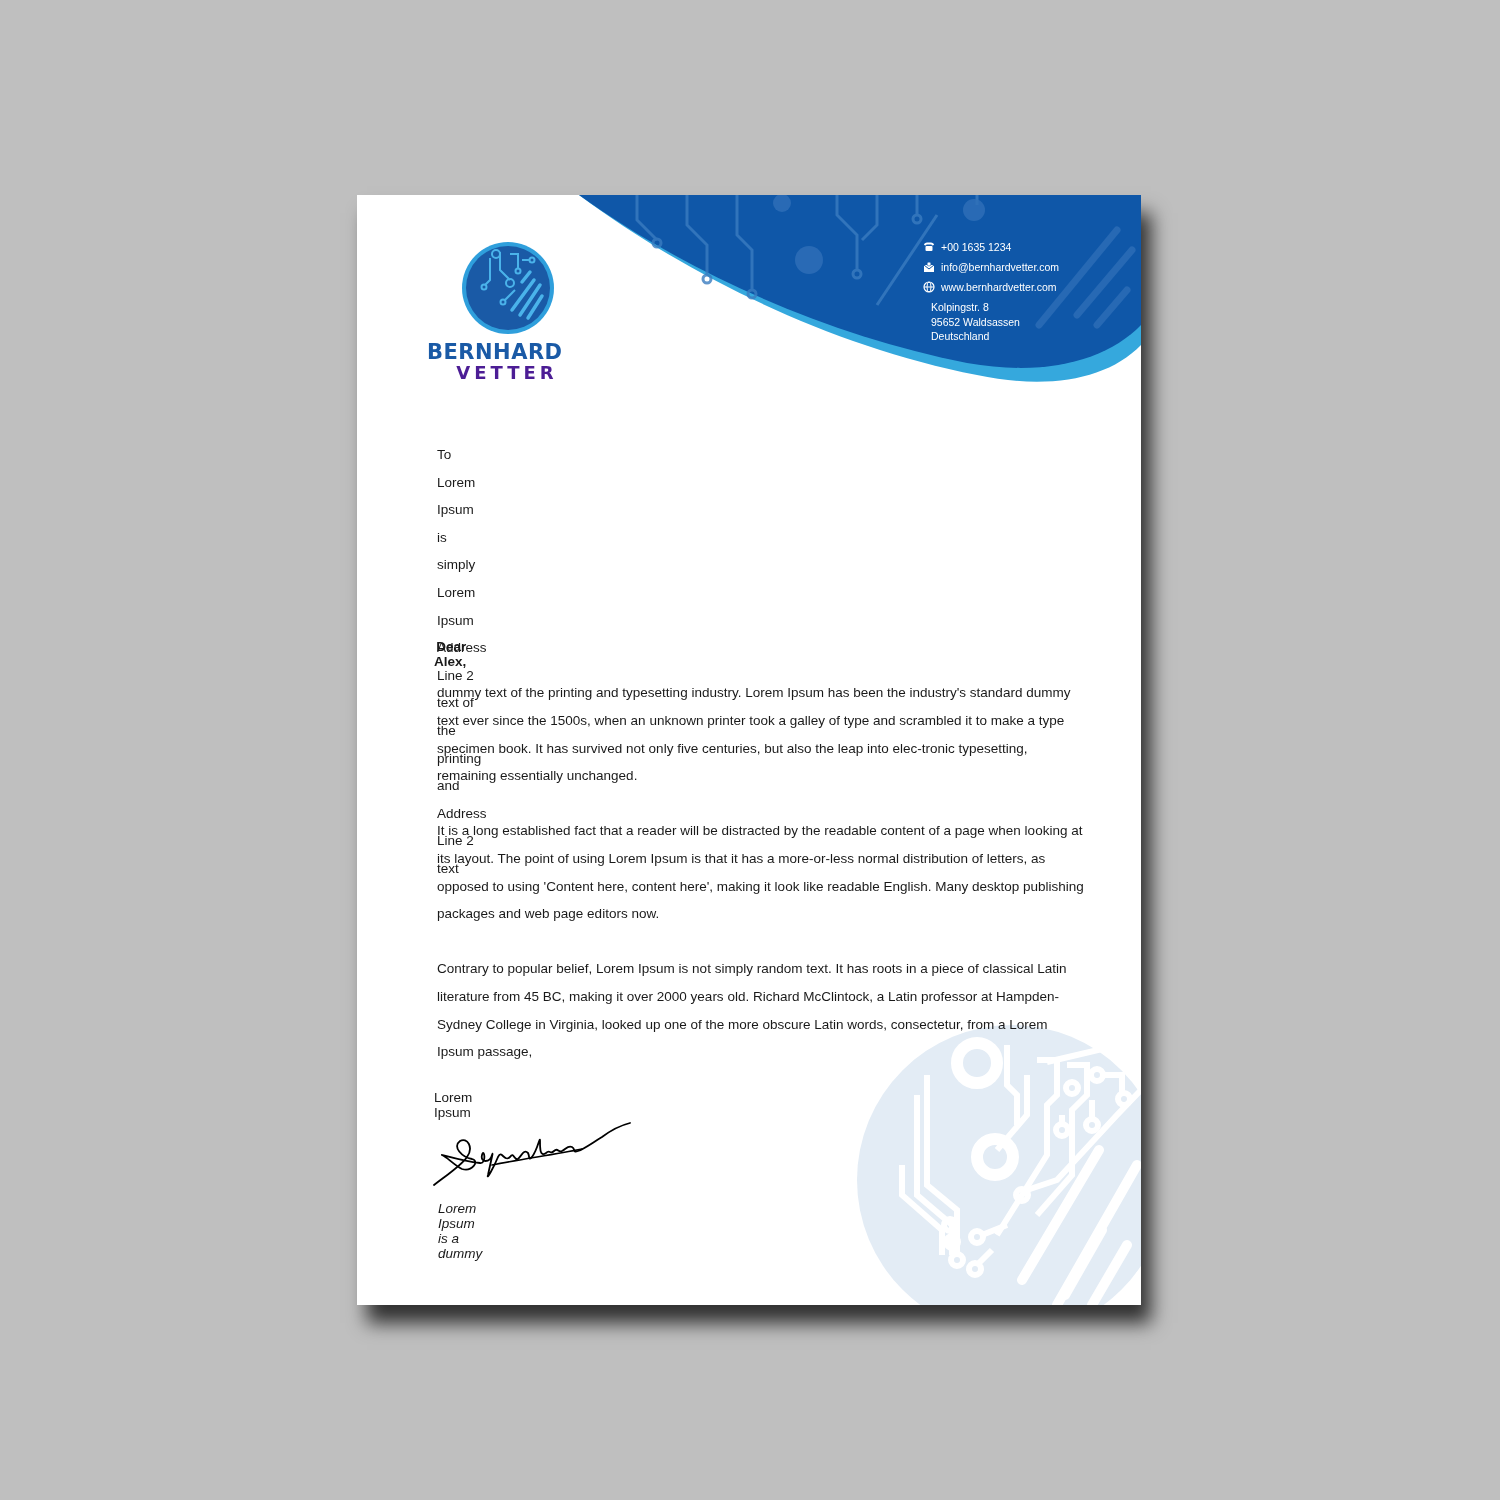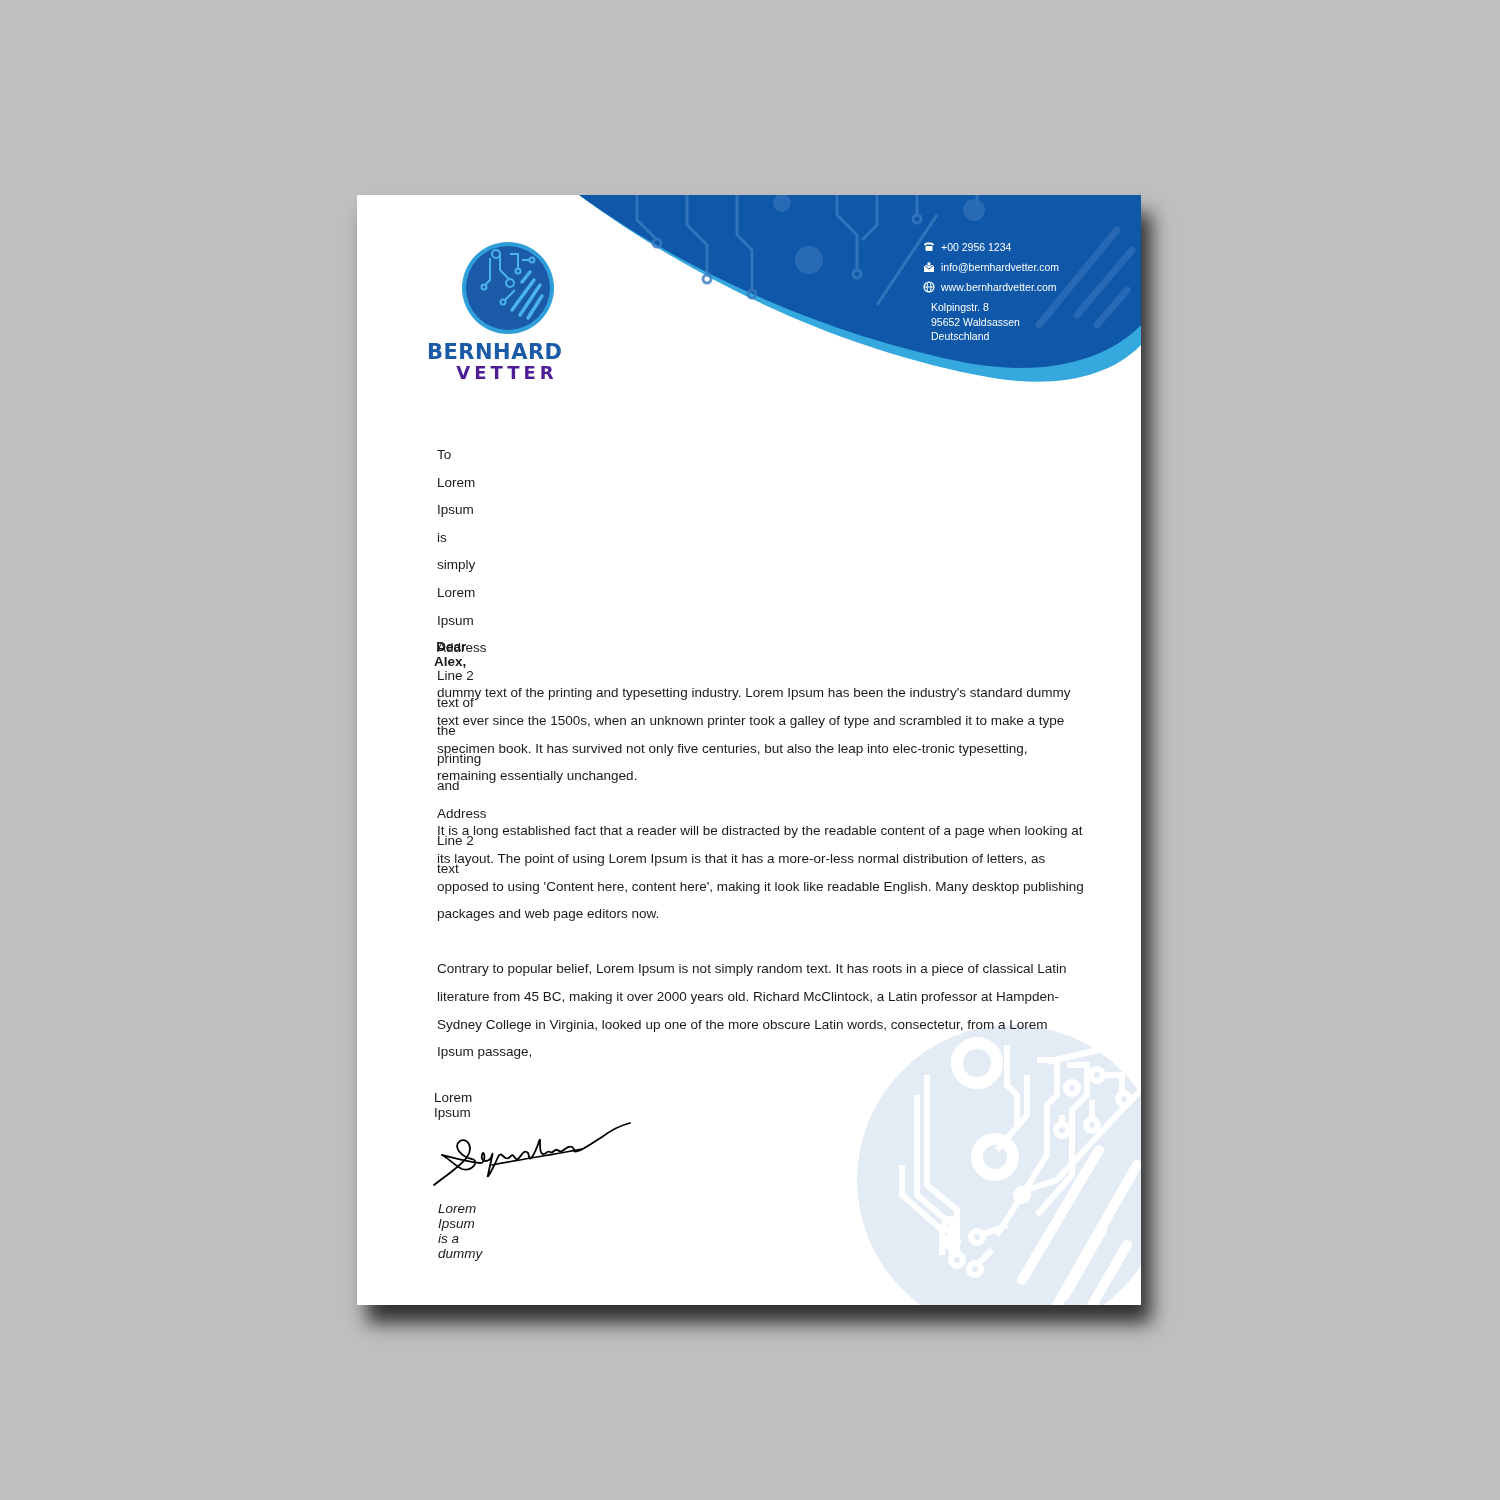--- a/index.html
+++ b/index.html
@@ -148,21 +148,21 @@
     <div class="logo-name1">BERNHARD</div>
     <div class="logo-name2">VETTER</div>
   </div>
 
   <div class="contact">
     <div class="contact-row">
       <svg class="ic" viewBox="0 0 12 12">
         <path d="M1,4 C1,2 3,1.5 6,1.5 C9,1.5 11,2 11,4 L9,4.5 L8.5,3.5 L3.5,3.5 L3,4.5 Z" fill="#fff"></path>
         <rect x="2.5" y="5" width="7" height="5" rx="1" fill="#fff"></rect>
       </svg>
-      <span>+00 2956 1234</span>
+      <span>+00 1635 1234</span>
     </div>
     <div class="contact-row">
       <svg class="ic" viewBox="0 0 12 12">
         <rect x="1" y="4" width="10" height="7" fill="#fff"></rect>
         <path d="M1,4 L6,8 L11,4" stroke="#0f57a8" stroke-width="1" fill="none"></path>
         <circle cx="6" cy="3" r="2" fill="#fff" stroke="#0f57a8" stroke-width="0.6"></circle>
       </svg>
       <span>info@bernhardvetter.com</span>
     </div>
     <div class="contact-row">

